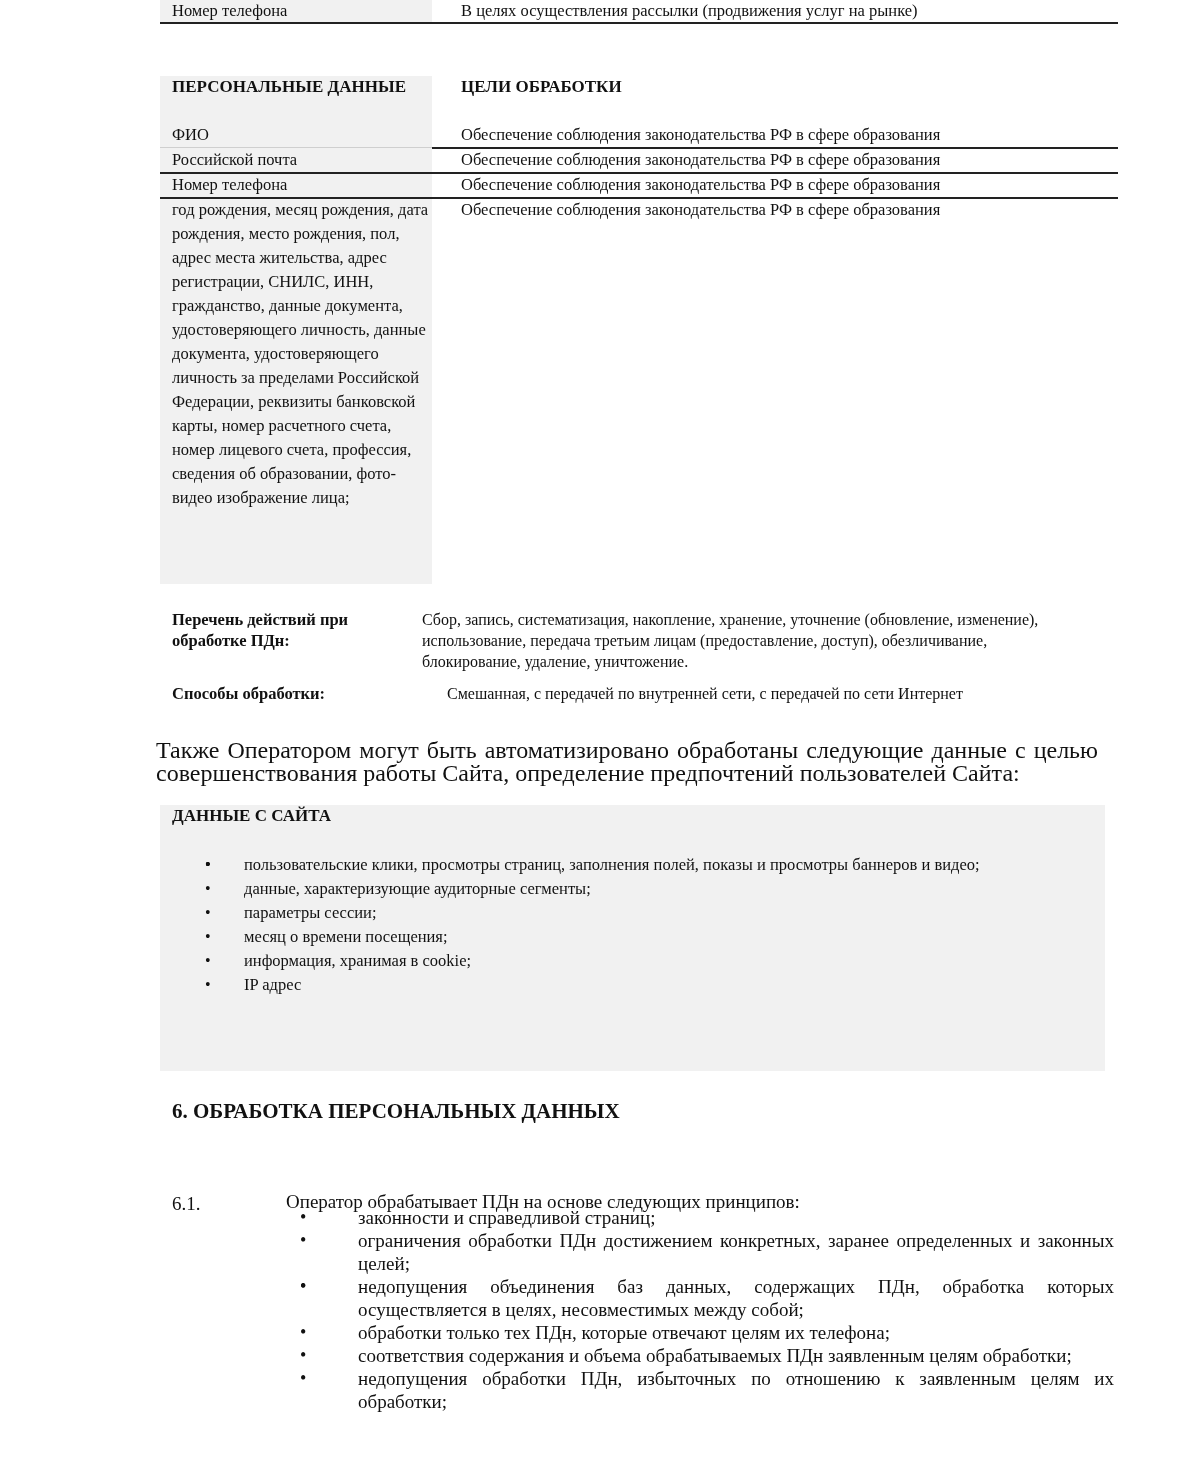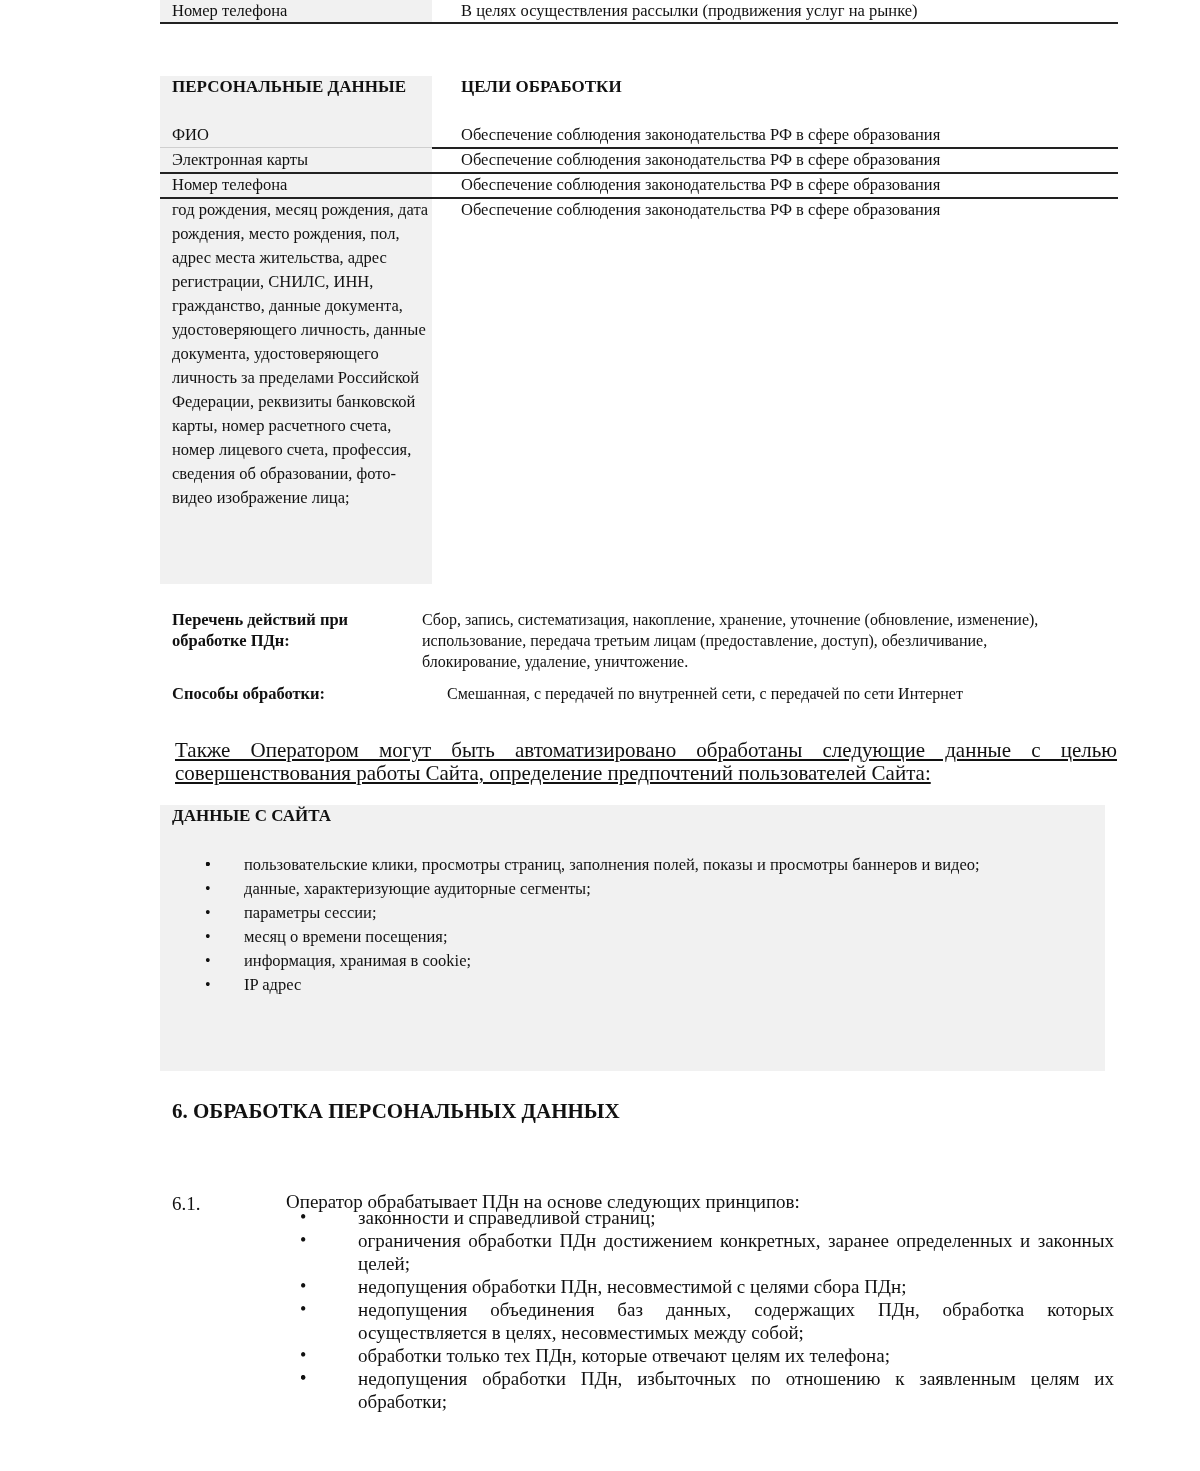--- a/index.html
+++ b/index.html
@@ -24,21 +24,21 @@
   .t2-cell { position: absolute; font-size: 16.5px; line-height: 24px; }
   .t2-rule { position: absolute; height: 1.6px; background: #222; }
   .t2-rule-l { position: absolute; height: 1px; background: #cfcfcf; }
   .longcell { left: 172px; top: 198px; width: 258px; font-size: 16.5px; line-height: 24px; }
 
   
   .lbl-b { position: absolute; font-size: 16.5px; font-weight: bold; line-height: 21px; }
   .val { position: absolute; font-size: 16px; line-height: 21px; }
 
   
-  .intro { left: 175px; top: 739px; width: 942px; font-size: 21px; line-height: 23px; text-align: justify; text-align-last: left; text-decoration: underline; }
+  .intro { left: 156px; top: 739px; width: 942px; font-size: 24px; line-height: 23px; text-align: justify; text-align-last: left; }
 
   
   .site-box { left: 160px; top: 805px; width: 945px; height: 266px; background: #f1f1f1; }
   .site-title { left: 172px; top: 806px; font-size: 17px; font-weight: bold; }
   .site-list { left: 200px; top: 853px; width: 892px; margin: 0; padding: 0; list-style: none; }
   .site-list li { position: relative; padding-left: 44px; font-size: 16.5px; line-height: 24px; text-align: justify; }
   .site-list li .bullet { position: absolute; left: 5px; top: 0; font-size: 16px; }
 
   
   .sec-head { left: 172px; top: 1099px; font-size: 21px; font-weight: bold; }
@@ -62,21 +62,21 @@
 <div class="abs t2-head-l">ПЕРСОНАЛЬНЫЕ ДАННЫЕ</div>
 <div class="abs t2-head-r">ЦЕЛИ ОБРАБОТКИ</div>
 
 <div>
   <span class="t2-cell" style="left:172px; top:123px;">ФИО</span>
   <span class="t2-cell" style="left:461px; top:123px;">Обеспечение соблюдения законодательства РФ в сфере образования</span>
   <div class="t2-rule-l" style="left:160px; top:147px; width:272px;"></div>
   <div class="t2-rule" style="left:432px; top:147px; width:686px;"></div>
 </div>
 <div>
-  <span class="t2-cell" style="left:172px; top:148px;">Электронная карты</span>
+  <span class="t2-cell" style="left:172px; top:148px;">Российской почта</span>
   <span class="t2-cell" style="left:461px; top:148px;">Обеспечение соблюдения законодательства РФ в сфере образования</span>
   <div class="t2-rule" style="left:160px; top:172px; width:958px;"></div>
 </div>
 <div>
   <span class="t2-cell" style="left:172px; top:173px;">Номер телефона</span>
   <span class="t2-cell" style="left:461px; top:173px;">Обеспечение соблюдения законодательства РФ в сфере образования</span>
   <div class="t2-rule" style="left:160px; top:197px; width:958px;"></div>
 </div>
 <div>
   <div class="abs longcell">год рождения, месяц рождения, дата рождения, место рождения, пол, адрес места жительства, адрес регистрации, СНИЛС, ИНН, гражданство, данные документа, удостоверяющего личность, данные документа, удостоверяющего личность за пределами Российской Федерации, реквизиты банковской карты, номер расчетного счета, номер лицевого счета, профессия, сведения об образовании, фото-видео изображение лица;</div>
@@ -102,18 +102,18 @@
   <li><span class="bullet">•</span><span>информация, хранимая в cookie;</span></li>
   <li><span class="bullet">•</span><span>IP адрес</span></li>
 </ul>
 
 <div class="abs sec-head">6. ОБРАБОТКА ПЕРСОНАЛЬНЫХ ДАННЫХ</div>
 <div class="abs clause-num">6.1.</div>
 <div class="abs clause-text">Оператор обрабатывает ПДн на основе следующих принципов:</div>
 <ul class="abs principles">
   <li><span class="bullet">•</span><span>законности и справедливой страниц;</span></li>
   <li><span class="bullet">•</span><span>ограничения обработки ПДн достижением конкретных, заранее определенных и законных целей;</span></li>
-  <li><span class="bullet">•</span><span>недопущения обработки ПДн, несовместимой с целями сбора ПДн;</span></li>
+  <li><span class="bullet">•</span></li>
   <li><span class="bullet">•</span><span>недопущения объединения баз данных, содержащих ПДн, обработка которых осуществляется в целях, несовместимых между собой;</span></li>
   <li><span class="bullet">•</span><span>обработки только тех ПДн, которые отвечают целям их телефона;</span></li>
-  <li><span class="bullet">•</span></li>
+  <li><span class="bullet">•</span><span>соответствия содержания и объема обрабатываемых ПДн заявленным целям обработки;</span></li>
   <li><span class="bullet">•</span><span>недопущения обработки ПДн, избыточных по отношению к заявленным целям их обработки;</span></li>
 </ul>
 
 </body></html>

